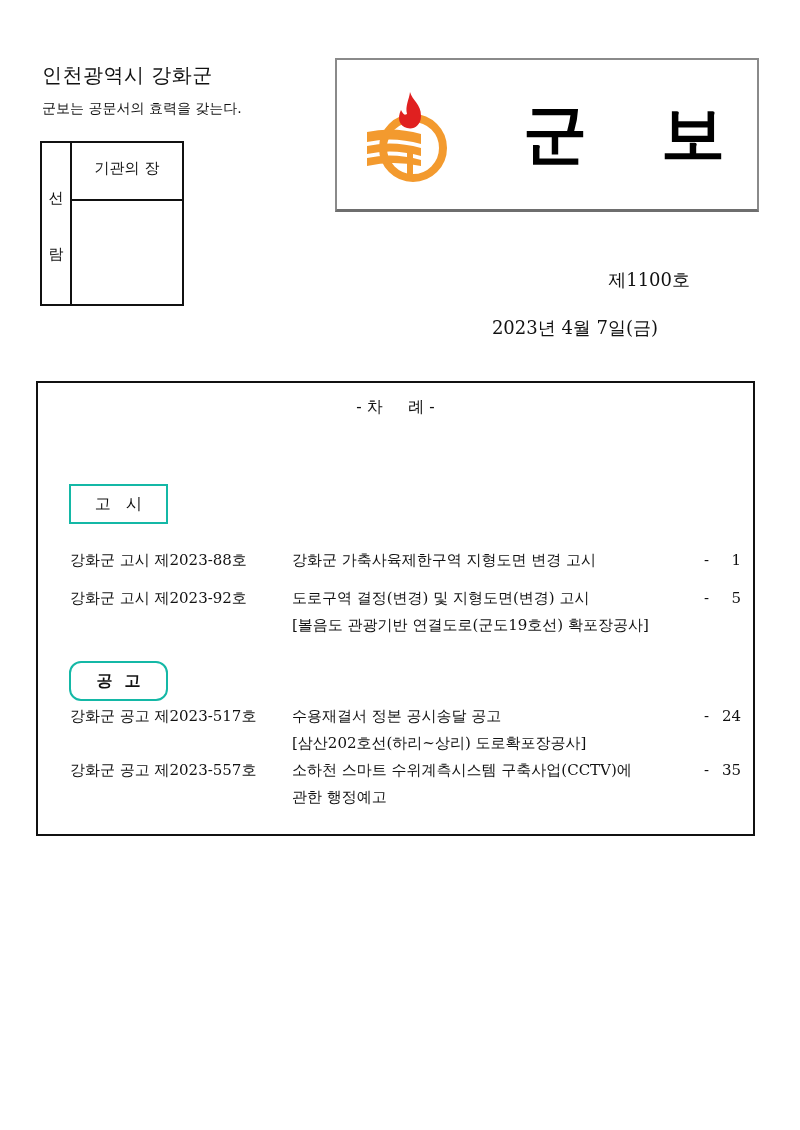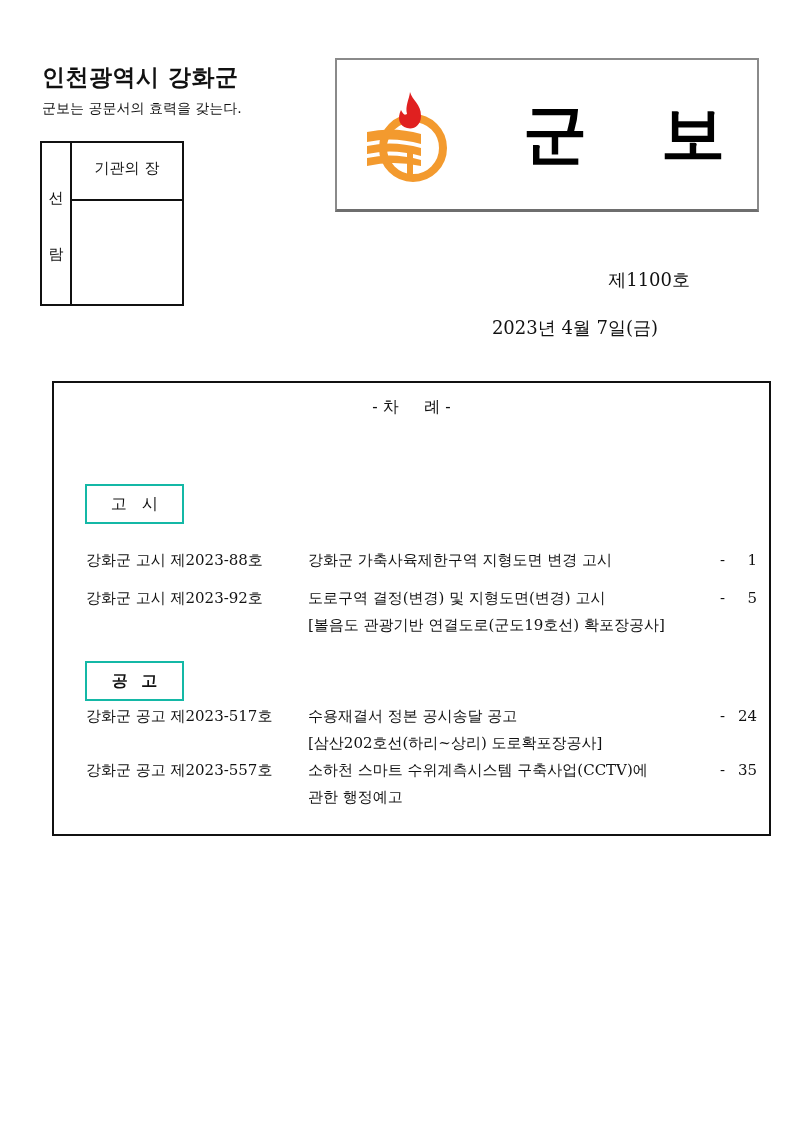--- a/index.html
+++ b/index.html
@@ -1,42 +1,42 @@
 <!DOCTYPE html>
 <html><head>
 <meta charset="utf-8">
 <style>
   html, body { margin:0; padding:0; background:#ffffff; }
   body { width:800px; height:1130px; position:relative; overflow:hidden;
          font-family:"DejaVu Serif", "Liberation Serif", serif; color:#111; }
   .abs { position:absolute; }
   .region-title { left:42px; top:62px; font-family:"DejaVu Sans","Liberation Sans",sans-serif;
-                  font-weight:bold; font-size:23px; letter-spacing:0.5px; white-space:nowrap; }
+                  font-weight:normal; font-size:20px; letter-spacing:0.5px; white-space:nowrap; }
   .region-subtitle { left:42px; top:100px; font-family:"DejaVu Sans","Liberation Sans",sans-serif;
                      font-size:14px; white-space:nowrap; }
   .review-box { left:40px; top:141px; width:144px; height:165px; border:2px solid #111; box-sizing:border-box; }
   .review-left { position:absolute; left:0; top:0; width:30px; height:100%; border-right:2px solid #111; box-sizing:border-box; }
   .review-left span { position:absolute; left:0; width:28px; text-align:center; font-size:15px;
                       font-family:"DejaVu Sans","Liberation Sans",sans-serif; }
   .review-top { position:absolute; left:30px; top:0; right:0; height:58px; border-bottom:2px solid #111; box-sizing:border-box;
                 display:flex; align-items:center; justify-content:center; font-size:15px;
                 font-family:"DejaVu Sans","Liberation Sans",sans-serif; padding-bottom:6px; }
   .review-bottom { position:absolute; left:30px; top:70px; right:0; bottom:0; }
   .masthead { left:335px; top:58px; width:424px; height:154px; border:2px solid #8a8a8a; box-sizing:border-box;
               border-bottom:3px solid #6e6e6e; background:#fff; }
   .logo { position:absolute; left:26px; top:26px; width:90px; height:100px; }
   .mast-char { position:absolute; top:34px; font-family:"DejaVu Sans","Liberation Sans",sans-serif;
                font-weight:bold; font-size:64px; line-height:80px; color:#000; }
   .issue-no { left:460px; top:268px; width:230px; text-align:right; font-size:18px; white-space:nowrap; }
   .issue-date { left:440px; top:316px; width:270px; text-align:center; font-size:18px; white-space:nowrap; }
-  .toc { left:52px; top:381px; width:719px; height:455px; border:2px solid #111; box-sizing:border-box; }
+  .toc { left:36px; top:381px; width:719px; height:455px; border:2px solid #111; box-sizing:border-box; }
   .toc-heading { position:absolute; left:0; right:0; top:14px; text-align:center; font-size:16px; white-space:pre; }
   .section-label { position:absolute; left:31px; width:99px; height:40px; border:2px solid #14b8a6; box-sizing:border-box;
                    display:flex; align-items:center; justify-content:center; font-size:16px; white-space:pre; }
-  .section-label.bold { font-weight:bold; font-family:Liberation Sans, sans-serif; }
+  .section-label.bold { font-weight:bold; font-family:Liberation Serif, serif;border-radius:12px; }
   .entry { position:absolute; left:32px; right:12px; font-size:15px; line-height:27px; }
   .entry .num { position:absolute; left:0; top:0; white-space:nowrap; }
   .entry .title { position:absolute; left:222px; top:0; white-space:nowrap; }
   .entry .sub { position:absolute; left:222px; top:27px; white-space:nowrap; }
   .entry .dash { position:absolute; right:32px; top:0; }
   .entry .page { position:absolute; right:0; top:0; text-align:right; }
 </style>
 </head>
 <body>
 

